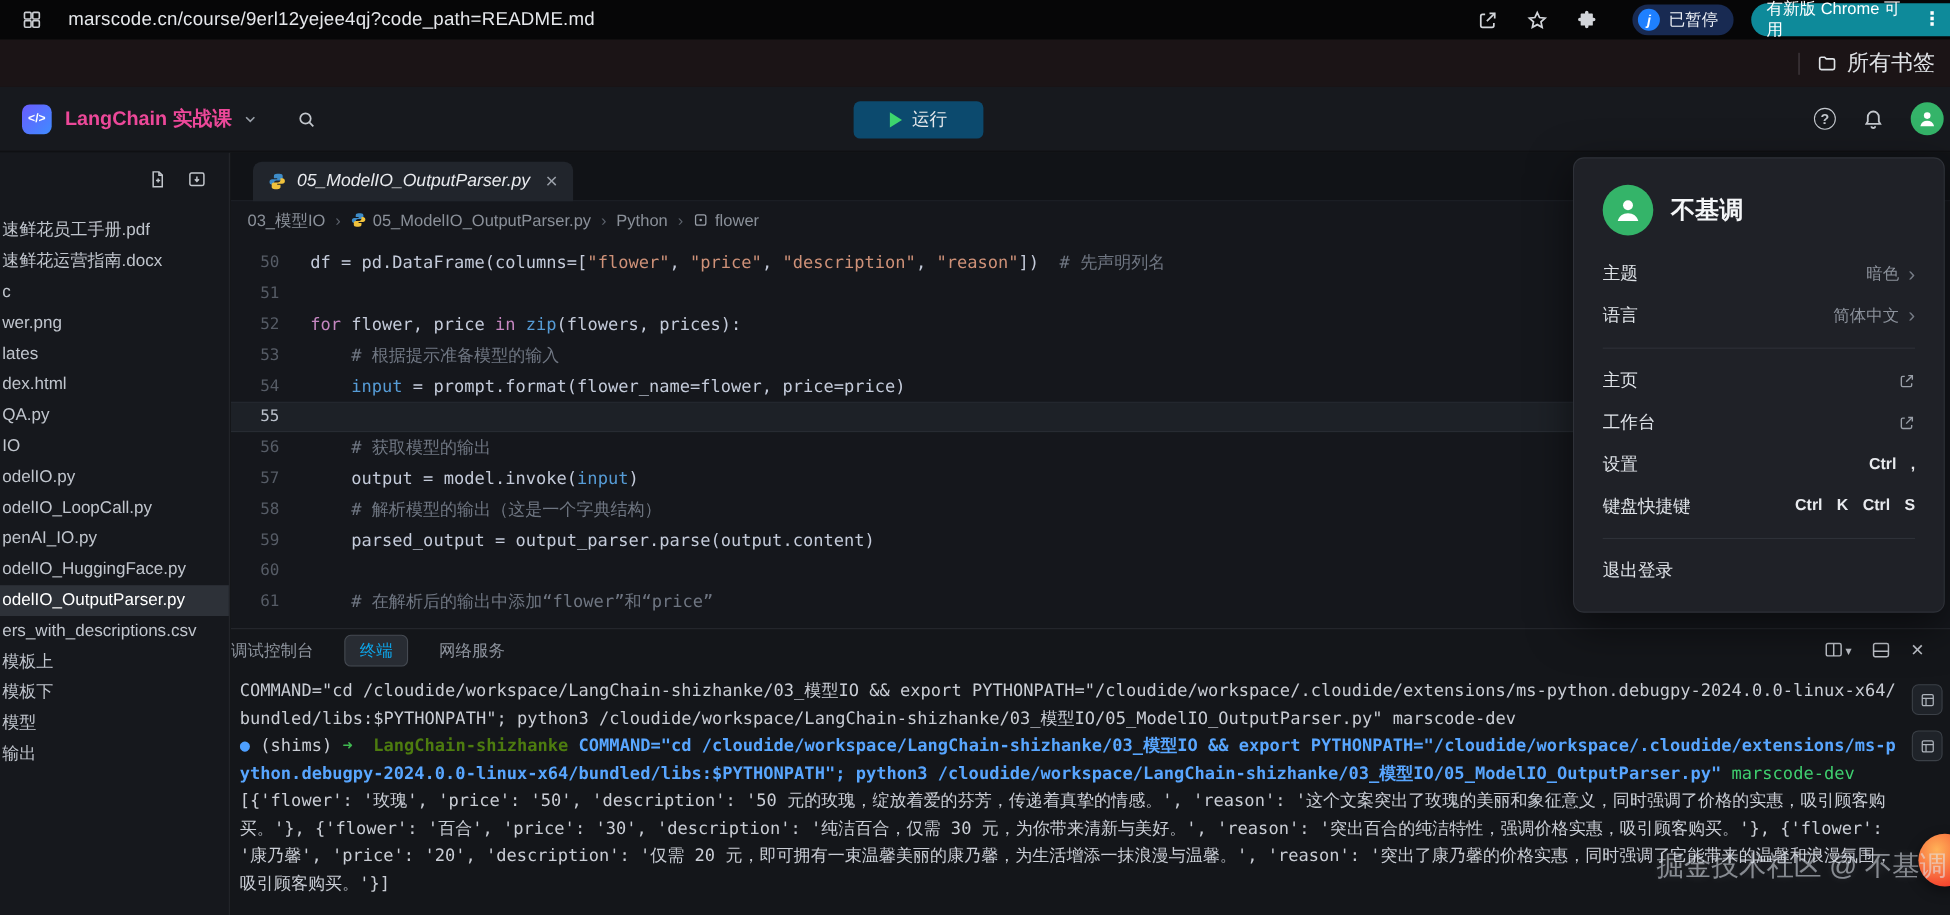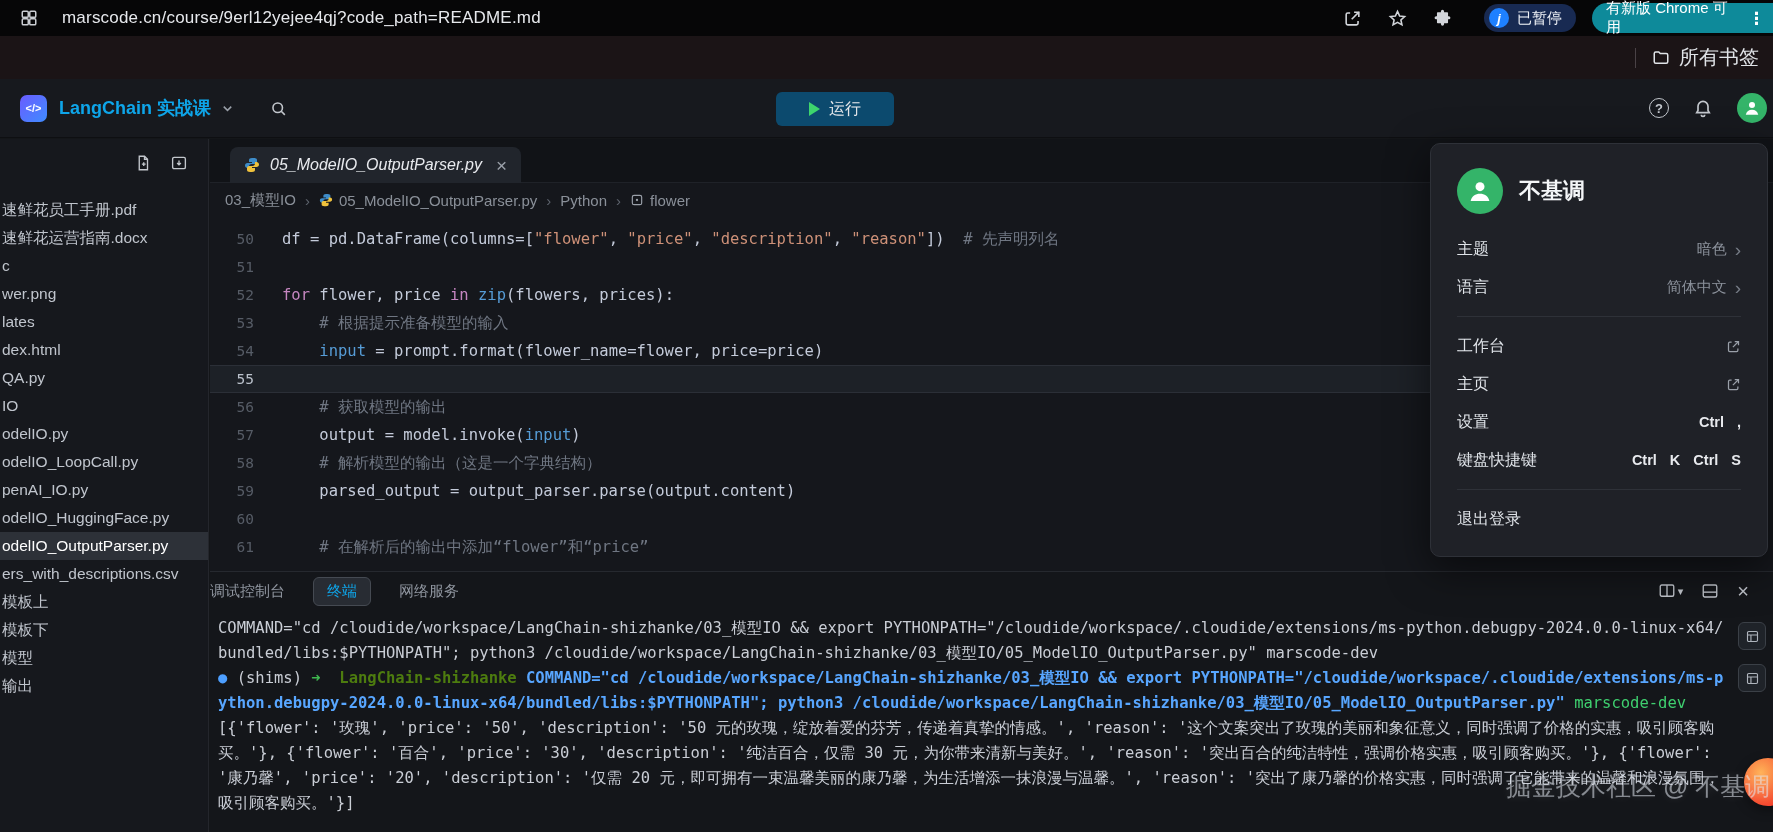--- a/index.html
+++ b/index.html
@@ -27,21 +27,21 @@
     display:flex;align-items:center;justify-content:flex-end;padding-right:14px;color:#e0e3e7;font-size:20px;}
   .bm-divider{width:1px;height:20px;background:#4a4246;margin-right:16px;}
   .bm-btn{display:flex;align-items:center;gap:9px;color:#e0e3e7;}
 
   
   .ide-header{position:absolute;top:79px;left:0;width:100%;height:59px;background:#17191e;
     border-bottom:1px solid #0e0f12;}
   .hdr-left{position:absolute;left:20px;top:0;height:58px;display:flex;align-items:center;}
   .logo{width:27px;height:27px;border-radius:7px;background:linear-gradient(135deg,#6a5cff,#3f8cff);
     display:flex;align-items:center;justify-content:center;color:#fff;font-size:11px;font-weight:bold;}
-  .course-title{margin-left:12px;font-size:18px;font-weight:bold;color:#0ea5e9;white-space:nowrap;}
+  .course-title{margin-left:12px;font-size:18px;font-weight:bold;color:#ec4899;white-space:nowrap;}
   .hdr-chev{margin-left:9px;display:flex;color:#9aa0a9;}
   .hdr-search{margin-left:34px;display:flex;color:#c3c7cd;}
   .run-btn{position:absolute;left:776px;top:13px;height:34px;min-width:118px;background:#0c4a6e;
     border-radius:6px;display:flex;align-items:center;justify-content:center;gap:9px;
     color:#e6e8eb;font-size:16px;}
   .play{width:0;height:0;border-left:11px solid #3dd56d;border-top:7px solid transparent;border-bottom:7px solid transparent;}
   .hdr-right{position:absolute;right:6px;top:0;height:58px;display:flex;align-items:center;gap:24px;}
   .help-circ{width:20px;height:20px;border:1.6px solid #c3c7cd;border-radius:50%;color:#c3c7cd;
     font-size:13px;display:flex;align-items:center;justify-content:center;font-weight:bold;}
   .avatar-sm{width:30px;height:30px;border-radius:50%;background:#34b469;display:flex;
@@ -405,33 +405,33 @@
         </div>
         <div class="menu-row">
           <span class="menu-label">语言</span>
           <span class="menu-right">
             <span class="menu-value">简体中文</span>
             <span class="menu-chev">›</span>
           </span>
         </div>
         <div class="menu-divider"></div>
         <div class="menu-row">
-          <span class="menu-label">工作台</span>
+          <span class="menu-label">主页</span>
           <span class="menu-right">
             <span class="menu-ext">
               <svg width="15" height="15" viewBox="0 0 24 24" fill="none" stroke="currentColor" stroke-width="2">
                 <path d="M14 4h6v6"></path>
                 <path d="M20 4l-9 9"></path>
                 <path d="M9 5H6a2 2 0 0 0-2 2v11a2 2 0 0 0 2 2h11a2 2 0 0 0 2-2v-3"></path>
               </svg>
             </span>
           </span>
         </div>
         <div class="menu-row">
-          <span class="menu-label">主页</span>
+          <span class="menu-label">工作台</span>
           <span class="menu-right">
             <span class="menu-ext">
               <svg width="15" height="15" viewBox="0 0 24 24" fill="none" stroke="currentColor" stroke-width="2">
                 <path d="M14 4h6v6"></path>
                 <path d="M20 4l-9 9"></path>
                 <path d="M9 5H6a2 2 0 0 0-2 2v11a2 2 0 0 0 2 2h11a2 2 0 0 0 2-2v-3"></path>
               </svg>
             </span>
           </span>
         </div>

